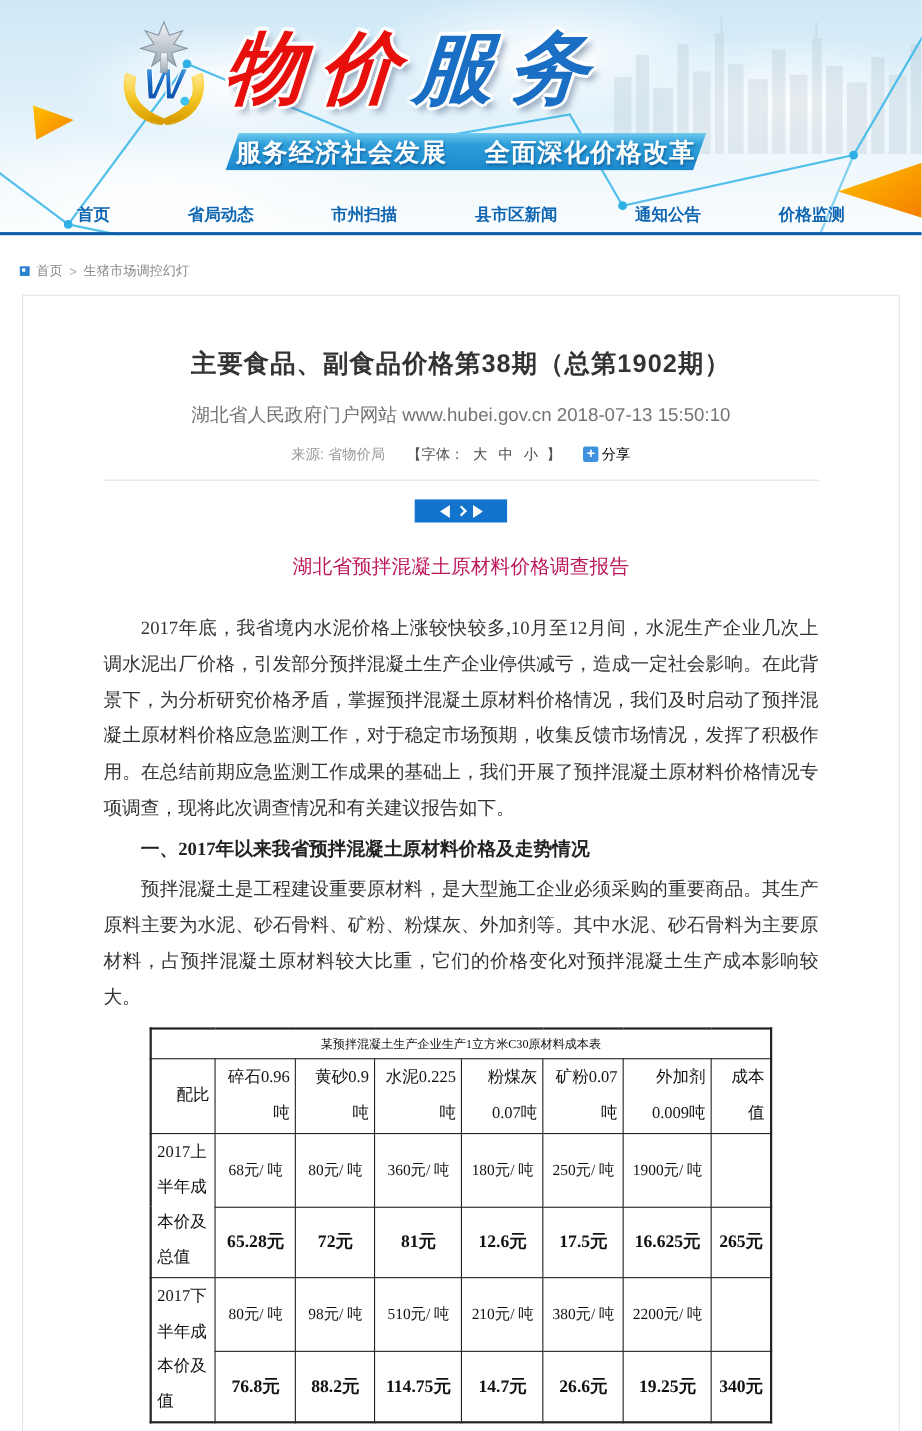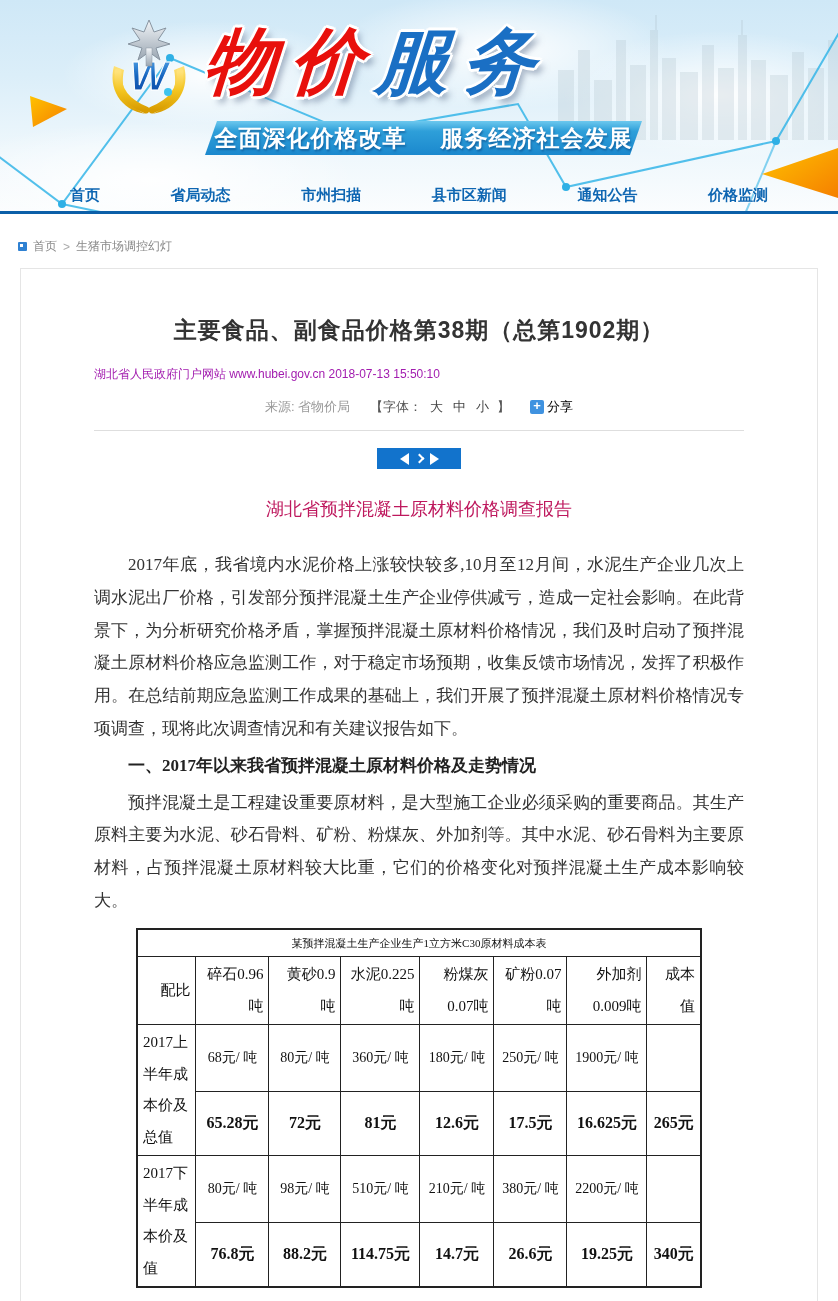--- a/index.html
+++ b/index.html
@@ -45,21 +45,21 @@
     font-size:12px; color:#999; gap:6px; }
   .crumb-bullet { width:9px; height:9px; background:#2f81d2; border-radius:1px; display:inline-block; position:relative; }
   .crumb-bullet::after { content:""; position:absolute; left:2px; top:2px; width:3px; height:3px; background:#fff; }
   .crumb-link { color:#8a8a8a; cursor:pointer; }
   .crumb-sep { color:#aaa; }
   
   .panel { position:absolute; left:20px; top:268px; width:798px; height:1040px;
     background:#fff; border:1px solid #e5e5e5; padding:0 73px; }
   .art-title { margin-top:46px; text-align:center; font-size:23px; font-weight:600;
     color:#333; letter-spacing:1px; }
-  .art-meta { margin-top:20px; text-align:left; font-size:12px; color:#a21caf; }
+  .art-meta { margin-top:20px; text-align:center; font-size:17px; color:#737373; }
   .src-row { margin-top:15px; display:flex; justify-content:center; align-items:center;
     font-size:13px; gap:6px; }
   .src-label { color:#999; margin-right:14px; }
   .font-ctl { color:#555; }
   .font-btn { color:#444; cursor:pointer; padding:0 2px; }
   .share-wrap { display:flex; align-items:center; gap:3px; margin-left:14px; cursor:pointer; }
   .share-icon { width:14px; height:14px; background:#3f92e0; border-radius:2px; position:relative; display:inline-block; }
   .share-icon::before { content:"+"; position:absolute; left:0; top:-1px; width:14px; height:14px;
     color:#fff; font-size:13px; line-height:14px; text-align:center; font-weight:bold; }
   .share-label { color:#000000; }
@@ -170,22 +170,22 @@
     <path d="M74,54 q2,26 -28,38" fill="none" stroke="url(#gold)" stroke-width="7" stroke-linecap="round"></path>
     <text x="43" y="72" text-anchor="middle" font-size="40" font-weight="900" font-style="italic" fill="url(#bluew)" stroke="#fff" stroke-width="1">W</text>
     <circle cx="62" cy="74" r="4" fill="#3ec3ee"></circle>
     <path d="M43,2 L48,14 L60,10 L52,22 L64,26 L50,30 L54,42 L43,34 L32,42 L36,30 L22,26 L34,22 L26,10 L38,14 Z" fill="url(#silver)" stroke="#8894a0" stroke-width="1"></path>
     <rect x="40" y="30" width="6" height="18" fill="url(#silver)" stroke="#8894a0" stroke-width=".5"></rect>
   </svg>
 
   <div class="site-title"><span class="red">物价</span><span class="blue">服务</span></div>
 
   <div class="slogan-band">
+    <span>服务经济社会发展</span>
     <span>全面深化价格改革</span>
-    <span>服务经济社会发展</span>
   </div>
 
   <div class="nav-row">
     <span class="nav-item">首页</span>
     <span class="nav-item">省局动态</span>
     <span class="nav-item">市州扫描</span>
     <span class="nav-item">县市区新闻</span>
     <span class="nav-item">通知公告</span>
     <span class="nav-item">价格监测</span>
   </div>

